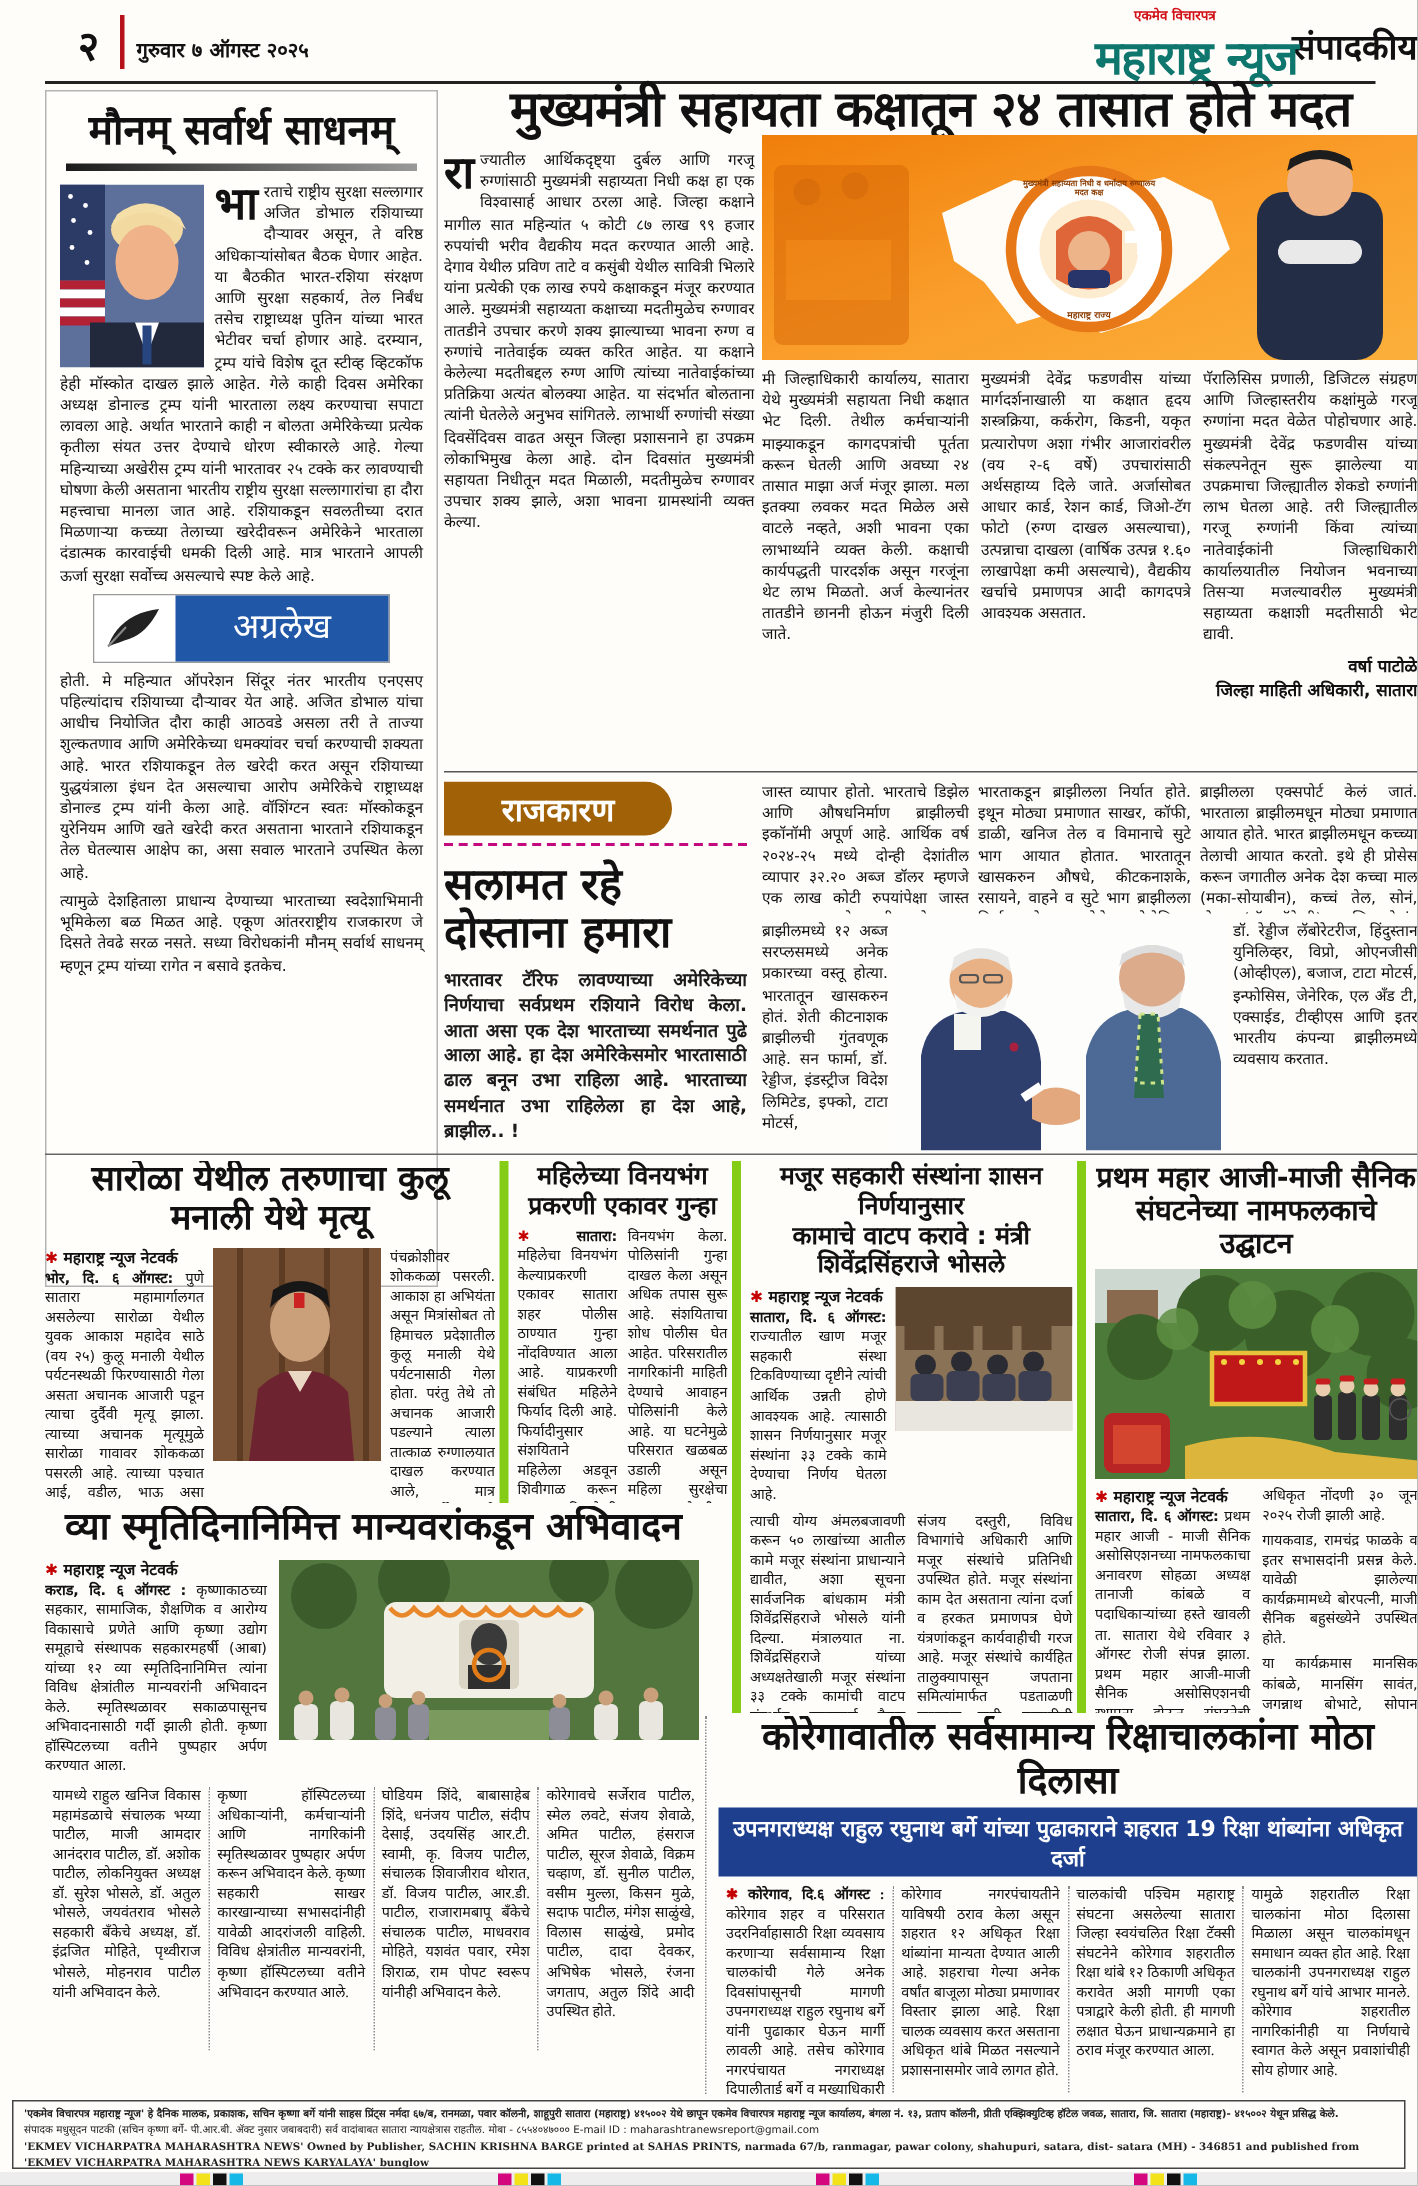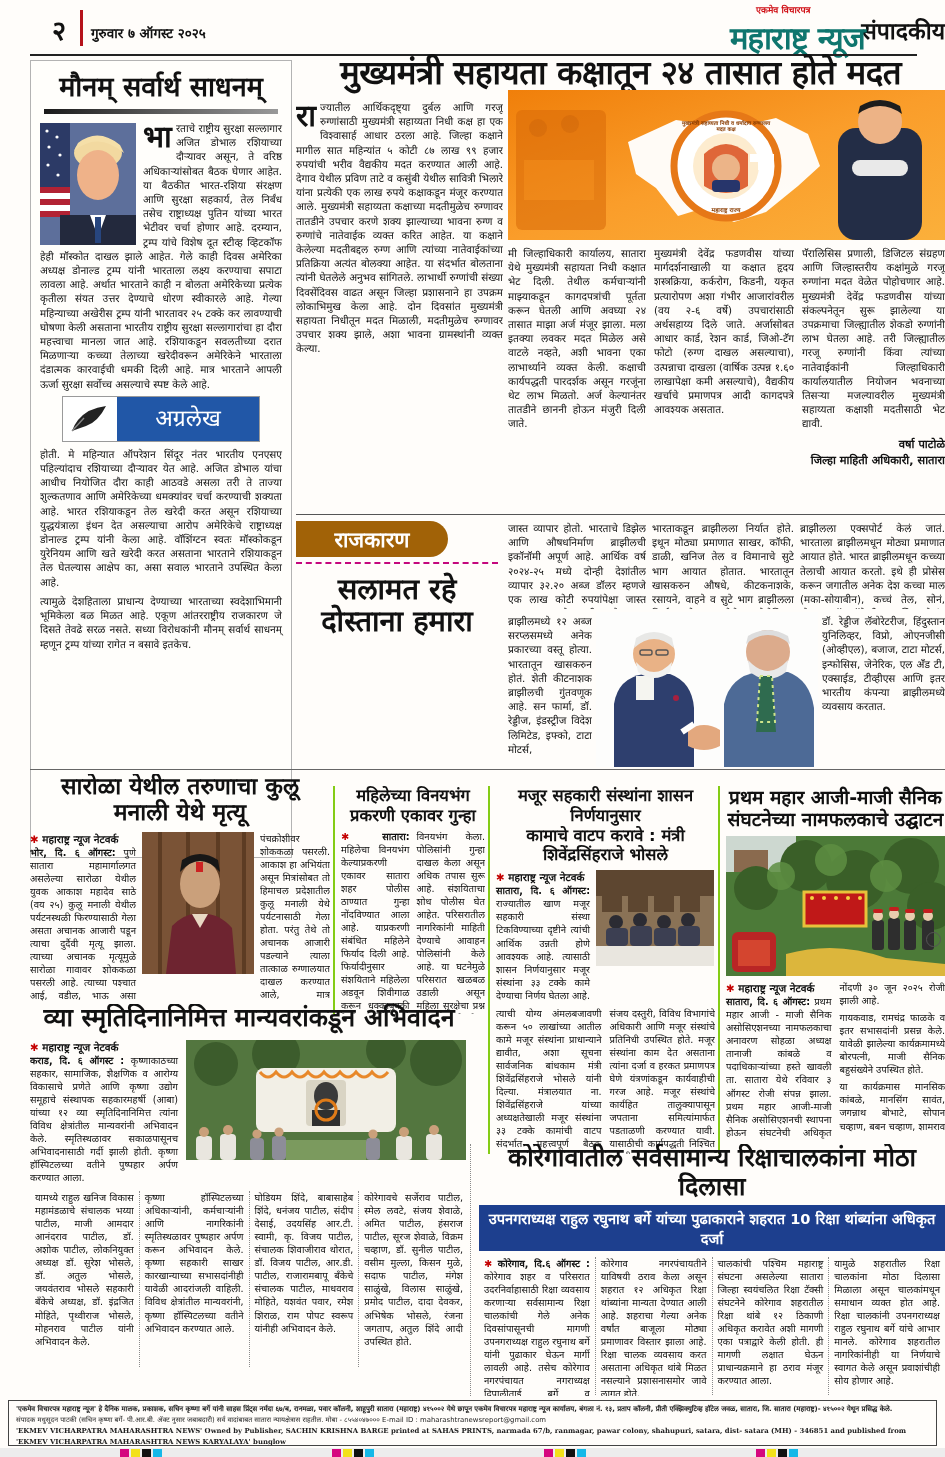--- a/index.html
+++ b/index.html
@@ -8,21 +8,21 @@
   .abs{position:absolute;}
   .j{text-align:justify;text-justify:inter-word;}
   .clip{overflow:hidden;}
   .b{font-weight:bold;}
   .small{font-size:10.3px;line-height:1.38;}
   .tiny{font-size:9.6px;line-height:1.36;}
   .dropcap{float:left;font-size:30px;font-weight:bold;line-height:.9;padding:2px 4px 0 0;}
   .star{color:#c40000;font-weight:bold;}
   .star::before{content:"✱ ";}
   .rule{background:#222;}
-  .vsep{border-left:2px solid #84cc16;margin-top:12px;}
+  .vsep{border-left:6px solid #84cc16;}
   .dotsep{border-left:1px dotted #8a8a8a;}
   h1,h2,h3,h4{margin:0;font-weight:bold;}
   
   .pageno{font-size:27px;font-weight:bold;}
   .hdate{font-size:13.5px;font-weight:bold;}
   .secttitle{font-size:23px;font-weight:bold;}
   .tagline{font-size:9px;color:#d01117;font-weight:bold;}
   .masthead{font-size:31px;color:#0f766e;font-weight:bold;letter-spacing:-1px;}
   
   .edbox{border:1px solid #b3b3b3;background:#fffefb;padding:6px 9px;box-sizing:border-box;}
@@ -32,31 +32,31 @@
   .agralekh .qpart{width:54px;display:flex;align-items:center;justify-content:center;background:#fff;}
   .agralekh .bpart{flex:1;background:#2157a7;color:#fff;display:flex;align-items:center;justify-content:center;
                    font-size:23px;font-weight:normal;}
   
   .leadhead{font-size:33px;line-height:1.04;text-align:center;letter-spacing:-.5px;}
   .sig{text-align:right;font-weight:bold;font-size:11.3px;line-height:1.45;margin-top:6px;}
   
   .poltag{width:152px;height:36px;background:#a16207;color:#fff;font-size:21px;font-weight:bold;
           display:flex;align-items:center;justify-content:center;border-radius:0 18px 18px 0;}
   .poldash{border-bottom:2px dashed #c4087e;margin-top:5px;}
-  .polhead{font-size:29px;line-height:1.12;text-align:center;margin-top:9px;}
+  .polhead{font-size:29px;line-height:1.12;text-align:left;margin-top:9px;}
   .polintro{font-size:12.2px;font-weight:bold;line-height:1.38;margin-top:7px;color:#1c1c1c;}
   
   .h23{font-size:23px;line-height:1.12;text-align:center;}
   .h19{font-size:19px;line-height:1.16;text-align:center;}
   .h17{font-size:16.5px;line-height:1.2;text-align:center;}
   .h25{font-size:25px;line-height:1.14;text-align:center;}
   .byline{font-weight:bold;font-size:10.4px;}
   .kgsub{background:#1d3f8e;color:#fff;font-weight:bold;font-size:14.6px;text-align:center;
          padding:3px 4px;margin-top:4px;}
-  .cols4{display:flex;gap:0;}
+  .cols4{display:flex;gap:0;font-family:Liberation Serif, serif;}
   .cols4>div{flex:1;padding:0 5px;box-sizing:border-box;}
   .cols4>div+div{border-left:1px dotted #8a8a8a;}
   
   .imprint{border:1.5px solid #444;box-sizing:border-box;padding:3px 7px;font-size:6.9px;line-height:1.6;color:#222;}
   .imprint .en{font-family:"DejaVu Serif",serif;}
   
   .cmyk{background:#ededed;display:flex;align-items:center;}
   .cgrp{display:flex;gap:2px;margin-left:170px;}
   .sq{width:9px;height:8px;display:inline-block;}
   .regmark{width:15px;height:15px;border:1.6px solid #555;border-radius:50%;box-sizing:border-box;}
@@ -177,20 +177,21 @@
 
   <div class="abs" style="left:296px;top:514px;width:649px;height:1px;background:#555;"></div>
 
   <div class="abs clip" style="left:296px;top:521px;width:202px;height:245px;">
     <div class="poltag">राजकारण</div>
     <div class="poldash"></div>
     <h2 class="polhead">
       <div>सलामत रहे</div>
       <div>दोस्ताना हमारा</div>
     </h2>
+    <div class="polintro j">भारतावर टॅरिफ लावण्याच्या अमेरिकेच्या निर्णयाचा सर्वप्रथम रशियाने विरोध केला. आता असा एक देश भारताच्या समर्थनात पुढे आला आहे. हा देश अमेरिकेसमोर भारतासाठी ढाल बनून उभा राहिला आहे. भारताच्या समर्थनात उभा राहिलेला हा देश आहे, ब्राझील.. !</div>
 
   </div>
 
   <div class="abs small j clip" style="left:508px;top:521px;width:138px;height:88px;">जास्त व्यापार होतो. भारताचे डिझेल आणि औषधनिर्माण ब्राझीलची इकॉनॉमी अपूर्ण आहे. आर्थिक वर्ष २०२४-२५ मध्ये दोन्ही देशांतील व्यापार ३२.२० अब्ज डॉलर म्हणजे एक लाख कोटी रुपयांपेक्षा जास्त झाला. भारताने ब्राझीलमध्ये ६.७७ अब्ज डॉलर म्हणजे ६० हजार कोटी रुपयांची निर्यात केली तर ५.४३ बिलियन डॉलर म्हणजे ४७ हजार कोटी रुपयांची आयात झाली.</div>
   <div class="abs small j clip" style="left:652px;top:521px;width:142px;height:88px;">भारताकडून ब्राझीलला निर्यात होते. इथून मोठ्या प्रमाणात साखर, कॉफी, डाळी, खनिज तेल व विमानाचे सुटे भाग आयात होतात. भारतातून खासकरुन औषधे, कीटकनाशके, रसायने, वाहने व सुटे भाग ब्राझीलला निर्यात होतात. प्रोसेस्ड पेट्रोलियम प्रॉडक्ट, डीझेल, एविएशन फ्युएल, केमिकल्स यांची देवाणघेवाण वाढत आहे.</div>
   <div class="abs small j clip" style="left:800px;top:521px;width:145px;height:88px;">ब्राझीलला एक्सपोर्ट केलं जातं. भारताला ब्राझीलमधून मोठ्या प्रमाणात आयात होते. भारत ब्राझीलमधून कच्च्या तेलाची आयात करतो. इथे ही प्रोसेस करून जगातील अनेक देश कच्चा माल (मका-सोयाबीन), कच्चं तेल, सोनं, गोल्ड (नॉन-मॉनेटरी) आणि लोखंड ब्राझीलमधून आयात करतात. दुग्धव्यवसायाचाही ब्राझीलमध्ये मोठा वाटा आहे.</div>
 
   <div class="abs small j clip" style="left:508px;top:614px;width:84px;height:152px;">ब्राझीलमध्ये १२ अब्ज सरप्लसमध्ये अनेक प्रकारच्या वस्तू होत्या. भारतातून खासकरुन होतं. शेती कीटनाशक ब्राझीलची गुंतवणूक आहे. सन फार्मा, डॉ. रेड्डीज, इंडस्ट्रीज विदेश लिमिटेड, इफ्को, टाटा मोटर्स,</div>
 
   <div class="abs photo" style="left:596px;top:612px;width:222px;height:155px;">
@@ -423,21 +424,21 @@
     <div class="cols4 tiny j" style="margin-top:7px;height:176px;overflow:hidden;">
       <div>यामध्ये राहुल खनिज विकास महामंडळाचे संचालक भय्या पाटील, माजी आमदार आनंदराव पाटील, डॉ. अशोक पाटील, लोकनियुक्त अध्यक्ष डॉ. सुरेश भोसले, डॉ. अतुल भोसले, जयवंतराव भोसले सहकारी बँकेचे अध्यक्ष, डॉ. इंद्रजित मोहिते, पृथ्वीराज भोसले, मोहनराव पाटील यांनी अभिवादन केले.</div>
       <div>कृष्णा हॉस्पिटलच्या अधिकाऱ्यांनी, कर्मचाऱ्यांनी आणि नागरिकांनी स्मृतिस्थळावर पुष्पहार अर्पण करून अभिवादन केले. कृष्णा सहकारी साखर कारखान्याच्या सभासदांनीही यावेळी आदरांजली वाहिली. विविध क्षेत्रांतील मान्यवरांनी, कृष्णा हॉस्पिटलच्या वतीने अभिवादन करण्यात आले.</div>
       <div>घोडियम शिंदे, बाबासाहेब शिंदे, धनंजय पाटील, संदीप देसाई, उदयसिंह आर.टी. स्वामी, कृ. विजय पाटील, संचालक शिवाजीराव थोरात, डॉ. विजय पाटील, आर.डी. पाटील, राजारामबापू बँकेचे संचालक पाटील, माधवराव मोहिते, यशवंत पवार, रमेश शिराळ, राम पोपट स्वरूप यांनीही अभिवादन केले.</div>
       <div>कोरेगावचे सर्जेराव पाटील, स्मेल लवटे, संजय शेवाळे, अमित पाटील, हंसराज पाटील, सूरज शेवाळे, विक्रम चव्हाण, डॉ. सुनील पाटील, वसीम मुल्ला, किसन मुळे, सदाफ पाटील, मंगेश साळुंखे, विलास साळुंखे, प्रमोद पाटील, दादा देवकर, अभिषेक भोसले, रंजना जगताप, अतुल शिंदे आदी उपस्थित होते.</div>
     </div>
   </div>
 
   <div class="abs clip dotsep" style="left:470px;top:1144px;width:475px;height:252px;padding-left:8px;box-sizing:border-box;">
     <h2 class="h25">कोरेगावातील सर्वसामान्य रिक्षाचालकांना मोठा दिलासा</h2>
-    <div class="kgsub">उपनगराध्यक्ष राहुल रघुनाथ बर्गे यांच्या पुढाकाराने शहरात 10 रिक्षा थांब्यांना अधिकृत दर्जा</div>
+    <div class="kgsub">उपनगराध्यक्ष राहुल रघुनाथ बर्गे यांच्या पुढाकाराने शहरात 19 रिक्षा थांब्यांना अधिकृत दर्जा</div>
     <div class="cols4 tiny j" style="margin-top:6px;height:172px;overflow:hidden;">
       <div>
         <span class="star"></span><span class="b">कोरेगाव, दि.६ ऑगस्ट :</span>
         <span>कोरेगाव शहर व परिसरात उदरनिर्वाहासाठी रिक्षा व्यवसाय करणाऱ्या सर्वसामान्य रिक्षा चालकांची गेले अनेक दिवसांपासूनची मागणी उपनगराध्यक्ष राहुल रघुनाथ बर्गे यांनी पुढाकार घेऊन मार्गी लावली आहे. तसेच कोरेगाव नगरपंचायत नगराध्यक्ष दिपालीताई बर्गे व मुख्याधिकारी विनोद झलक साहेब यांनीही विशेष सहकार्य केले.</span>
       </div>
       <div>कोरेगाव नगरपंचायतीने याविषयी ठराव केला असून शहरात १२ अधिकृत रिक्षा थांब्यांना मान्यता देण्यात आली आहे. शहराचा गेल्या अनेक वर्षांत बाजूला मोठ्या प्रमाणावर विस्तार झाला आहे. रिक्षा चालक व्यवसाय करत असताना अधिकृत थांबे मिळत नसल्याने प्रशासनासमोर जावे लागत होते.</div>
       <div>चालकांची पश्चिम महाराष्ट्र संघटना असलेल्या सातारा जिल्हा स्वयंचलित रिक्षा टॅक्सी संघटनेने कोरेगाव शहरातील रिक्षा थांबे १२ ठिकाणी अधिकृत करावेत अशी मागणी एका पत्राद्वारे केली होती. ही मागणी लक्षात घेऊन प्राधान्यक्रमाने हा ठराव मंजूर करण्यात आला.</div>
       <div>यामुळे शहरातील रिक्षा चालकांना मोठा दिलासा मिळाला असून चालकांमधून समाधान व्यक्त होत आहे. रिक्षा चालकांनी उपनगराध्यक्ष राहुल रघुनाथ बर्गे यांचे आभार मानले. कोरेगाव शहरातील नागरिकांनीही या निर्णयाचे स्वागत केले असून प्रवाशांचीही सोय होणार आहे.</div>
     </div>
   </div>

